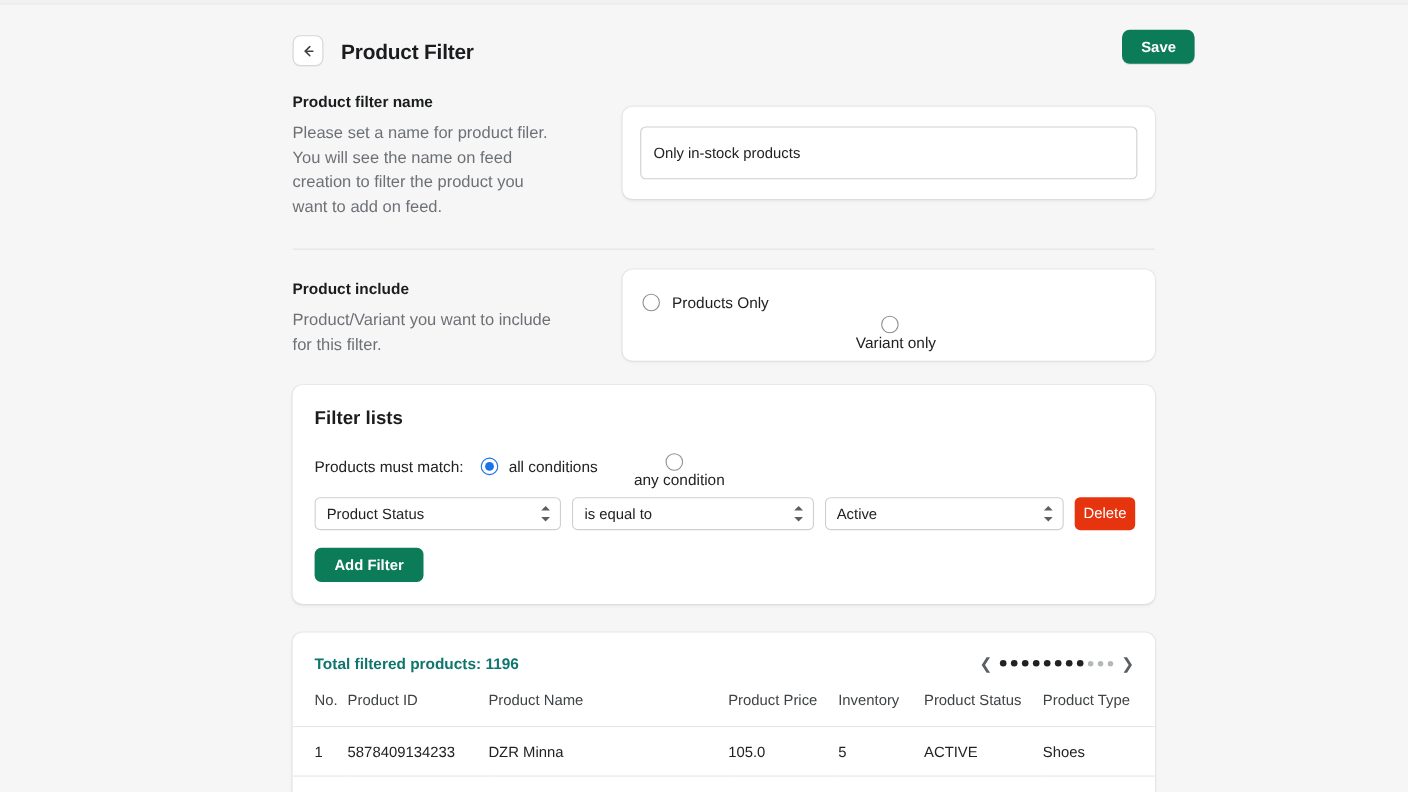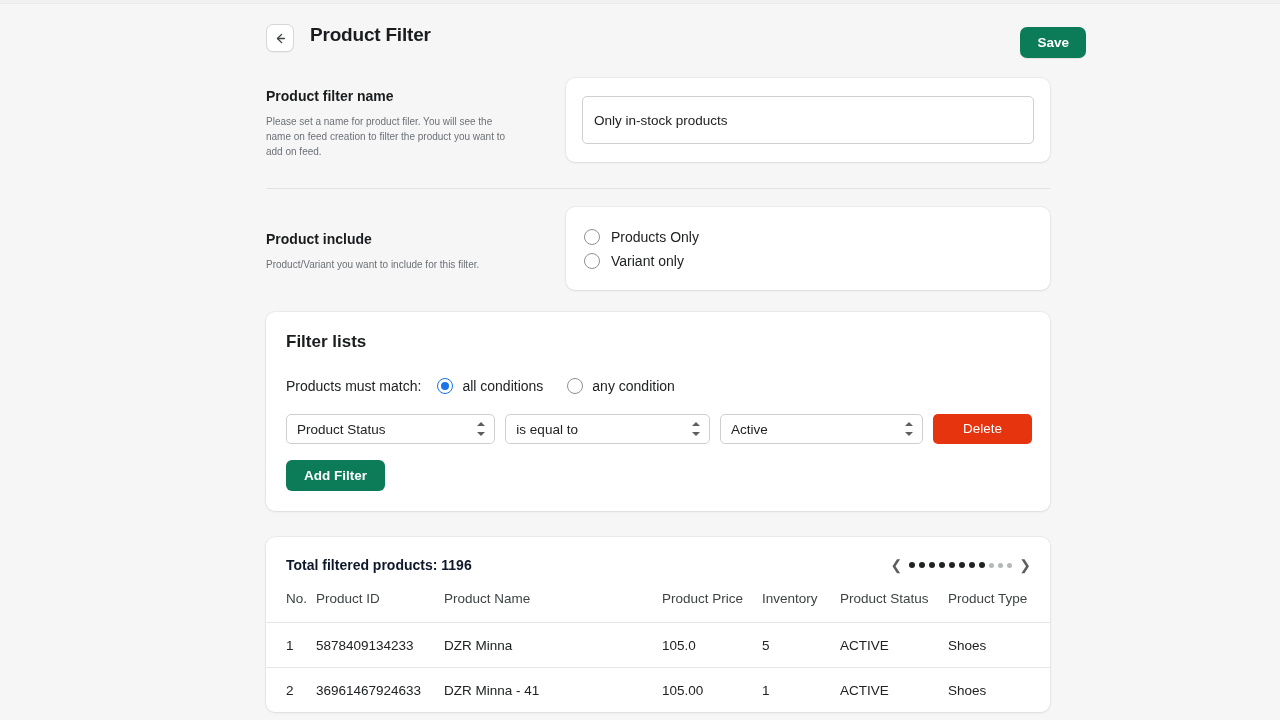--- a/index.html
+++ b/index.html
@@ -29,23 +29,23 @@
   .page {
     position: relative;
     width: 1280px;
     padding-left: 266px;
     padding-right: 230px;
   }
 
   
   .header {
     display: flex;
-    align-items: flex-start;
+    align-items: flex-end;
     height: 60px;
-    padding-top: 24px;
+    padding-top: 12px;
     position: relative;
   }
   .back-btn {
     width: 28px; height: 28px;
     border: 1px solid #d6d6da;
     border-radius: 7px;
     background: #ffffff;
     display: flex;
     align-items: center;
     justify-content: center;
@@ -90,21 +90,21 @@
     padding-right: 32px;
     padding-top: 6px;
   }
   .section-left h2 {
     font-size: 14px;
     font-weight: 700;
     color: #1a1c1d;
     margin-bottom: 10px;
   }
   .section-left p {
-    font-size: 10px;
+    font-size: 15px;
     line-height: 1.5;
     color: #6d7175;
   }
   .section-right { flex: 1; }
 
   .card {
     background: #ffffff;
     border-radius: 9px;
     box-shadow: 0 0 0 1px rgba(0,0,0,0.04), 0 1px 3px rgba(0,0,0,0.07);
   }
@@ -132,21 +132,21 @@
 
   
   .radio-card { padding: 18px 16px 18px 18px; }
   .radio-row {
     display: flex;
     align-items: center;
     height: 23px;
     margin-bottom: 1px;
     cursor: pointer;
   }
-  .radio-row:last-child { margin-bottom: 0; }
+  .radio-row:last-child { margin-bottom: 0; flex-direction: column; }
   .radio-dot {
     width: 16px; height: 16px;
     border-radius: 50%;
     border: 1.5px solid #8c9196;
     background: #ffffff;
     flex: none;
     position: relative;
   }
   .radio-dot.checked {
     border-color: #1a73e8;
@@ -235,21 +235,21 @@
   .spinner i.down { border-top: 4.5px solid #5c5f62; }
 
   .delete-btn {
     background: #e6340e;
     color: #ffffff;
     border: none;
     border-radius: 5px;
     font-family: inherit;
     font-size: 13.5px;
     font-weight: 400;
-    padding: 7px 30px;
+    padding: 7px 8px;
     cursor: pointer;
     line-height: 1.15;
   }
   .add-btn {
     background: #0c7b58;
     color: #ffffff;
     border: none;
     border-radius: 6px;
     font-family: inherit;
     font-size: 13.5px;
@@ -266,21 +266,21 @@
   }
   .results-head {
     display: flex;
     align-items: center;
     justify-content: space-between;
     padding: 20px 18px 18px 20px;
   }
   .results-total {
     font-size: 14px;
     font-weight: 700;
-    color: #0f172a;
+    color: #0f766e;
   }
   .pager {
     display: flex;
     align-items: center;
     gap: 6px;
   }
   .pager .chev {
     color: #5c5f62;
     font-size: 14px;
     line-height: 1;

